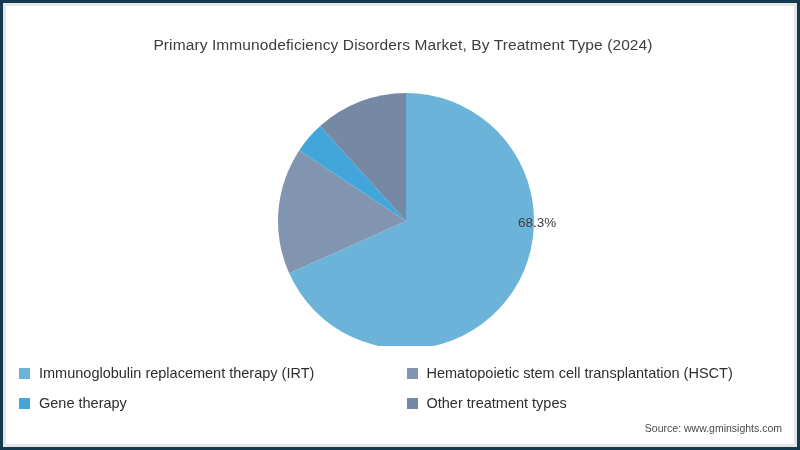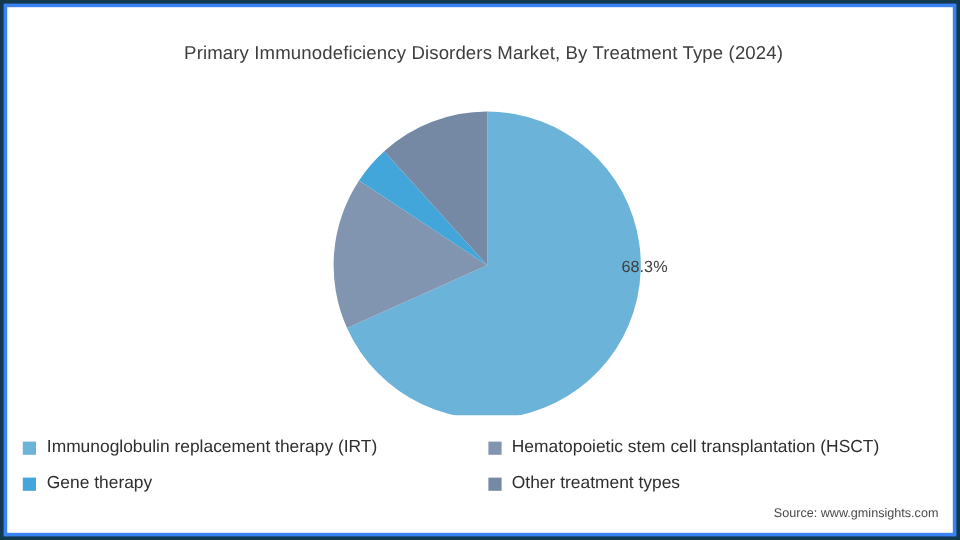--- a/index.html
+++ b/index.html
@@ -8,21 +8,21 @@
     background: #ffffff;
   }
   body {
     font-family: "Liberation Sans", sans-serif;
   }
   #frame {
     position: relative;
     width: 800px;
     height: 450px;
     box-sizing: border-box;
-    background: #3b82f6;
+    background: #e5e5e5;
     border: 3px solid #13394E;
     overflow: hidden;
   }
   #inner {
     position: absolute;
     inset: 3px;
     background: #ffffff;
   }
   #chart-title {
     position: absolute;

